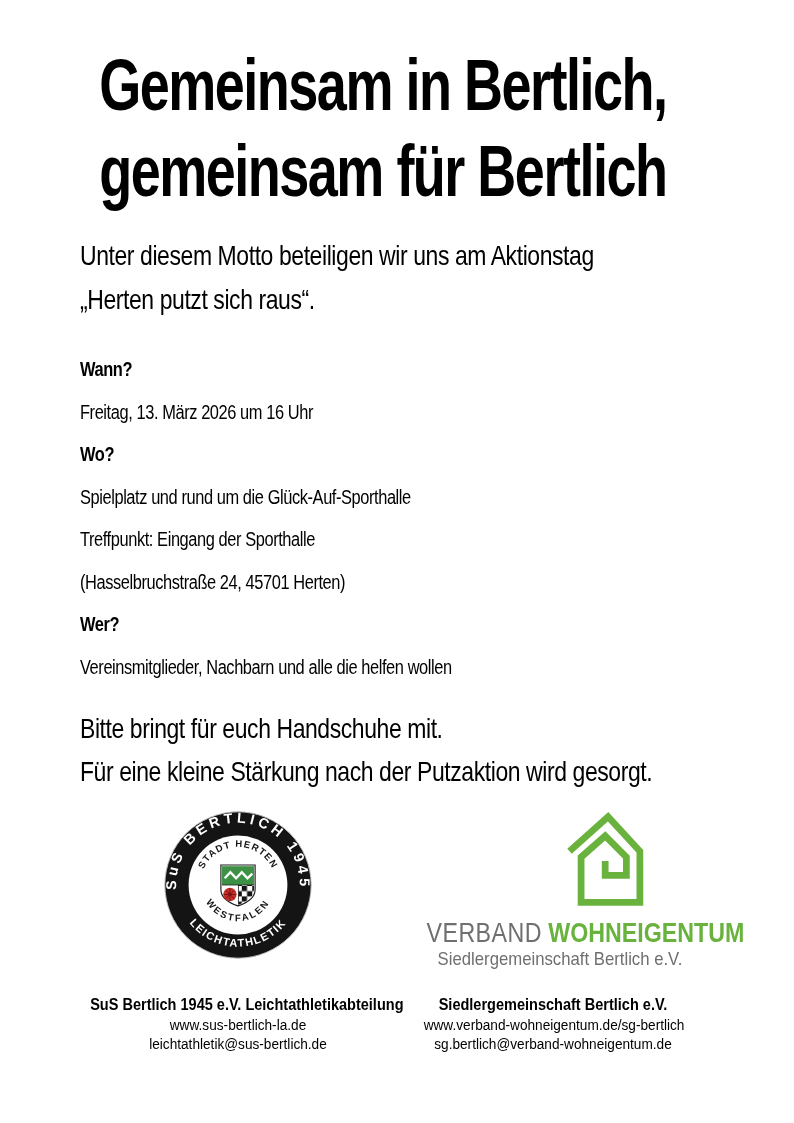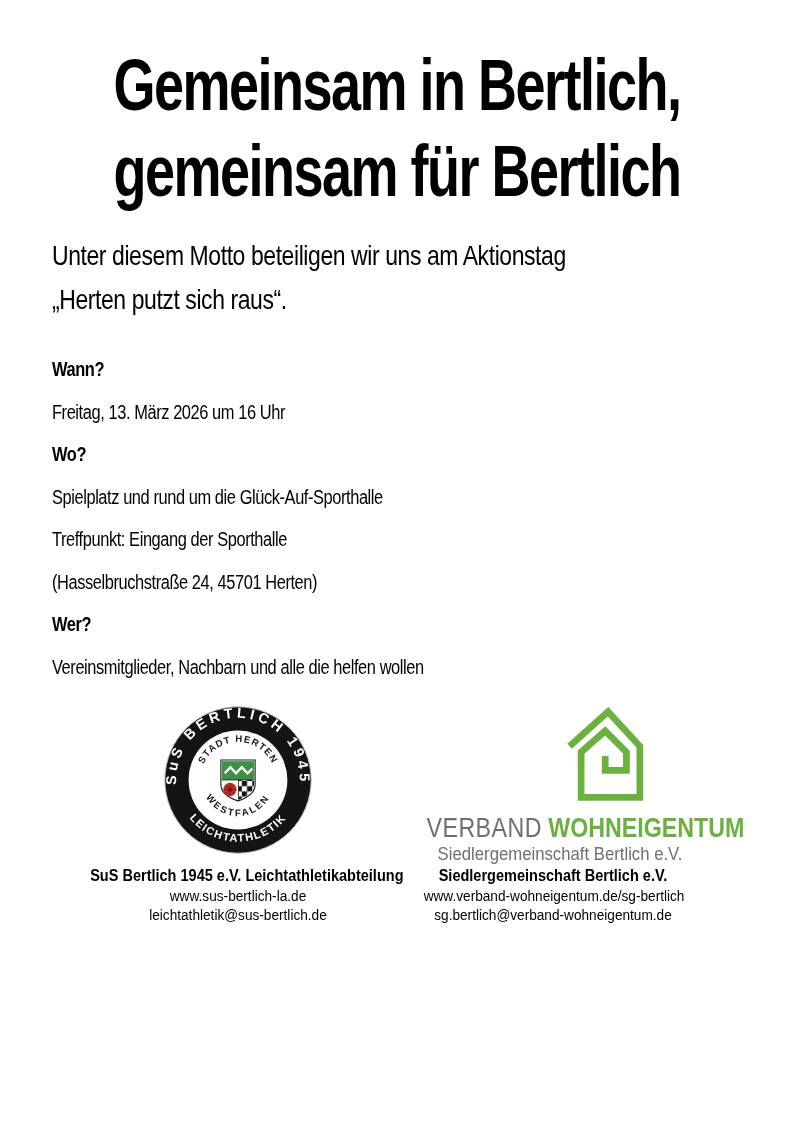--- a/index.html
+++ b/index.html
@@ -4,24 +4,24 @@
 <style>
   * { margin:0; padding:0; box-sizing:border-box; }
   html,body { background:#ffffff; }
   body {
     width:794px; height:1123px; overflow:hidden; position:relative;
     font-family:"Liberation Sans","DejaVu Sans",sans-serif; color:#000;
   }
   .cx  { display:block; transform:scaleX(0.82); transform-origin:0 50%; white-space:nowrap; }
   .cxc { display:block; transform:scaleX(0.75); transform-origin:50% 50%; white-space:nowrap; }
 
-  .title { margin-top:42px; text-align:center; font-weight:bold;
+  .title { margin-top:42px; font-weight:bold;
            font-size:72px; line-height:86px; letter-spacing:-2px; }
 
-  .content { padding:0 52px; }
+  .content { padding:0 80px; }
 
   .intro { margin-top:20px; font-size:28px; line-height:44px; letter-spacing:-0.5px; }
 
   .details { margin-top:26px; font-size:20px; line-height:42.5px; letter-spacing:-0.5px; }
   .details .hd { font-weight:bold; }
 
   .notes { margin-top:20px; font-size:28px; line-height:42.5px; letter-spacing:-0.5px; }
 
   .columns { display:flex; padding-left:70px; align-items:flex-start; }
   .col-left  { width:336px; }
@@ -32,21 +32,21 @@
 
   .vw-logo { text-align:right; }
   .vw-house-wrap { position:relative; left:57px; width:106px; margin:0 auto; }
   .vw-word { margin-top:2px; font-size:27px; line-height:30px; white-space:nowrap;
              display:block; transform:scaleX(0.86); transform-origin:50% 50%; }
   .vw-word .w1 { color:#706f6f; font-weight:normal; letter-spacing:0.5px; }
   .vw-word .w2 { color:#6ab23e; font-weight:bold; letter-spacing:0px; }
   .vw-sub { color:#706f6f; font-size:19px; line-height:21px; white-space:nowrap;
             display:block; transform:scaleX(0.88); transform-origin:50% 50%; }
 
-  .footer { margin-top:1px; }
+  .footer { margin-top:25px; }
   .f-block { text-align:center; }
   .f-name  { font-weight:bold; font-size:16.5px; line-height:21px; }
   .f-line  { font-size:15.5px; line-height:19px; }
   .f-block .cxf { display:block; transform:scaleX(0.88); transform-origin:50% 50%; white-space:nowrap; }
 </style>
 </head>
 <body>
 
 <div class="title">
   <span class="cxc">Gemeinsam in Bertlich,</span>
@@ -64,20 +64,24 @@
     <span class="cx hd">Wann?</span>
     <span class="cx">Freitag, 13. März 2026 um 16 Uhr</span>
     <span class="cx hd">Wo?</span>
     <span class="cx">Spielplatz und rund um die Glück-Auf-Sporthalle</span>
     <span class="cx">Treffpunkt: Eingang der Sporthalle</span>
     <span class="cx">(Hasselbruchstraße 24, 45701 Herten)</span>
     <span class="cx hd">Wer?</span>
     <span class="cx">Vereinsmitglieder, Nachbarn und alle die helfen wollen</span>
   </div>
 
+  <div class="notes">
+    <span class="cx">Bitte bringt für euch Handschuhe mit.</span>
+    <span class="cx">Für eine kleine Stärkung nach der Putzaktion wird gesorgt.</span>
+  </div>
 </div>
 
 <div class="columns logos">
   <div class="col-left">
 
     <svg class="badge-svg" width="152" height="152" viewBox="0 0 160 160" aria-hidden="true">
       <defs>
         <path id="arcTop" d="M 19,102 A 65,65 0 1 1 141,102" fill="none"></path>
         <path id="arcBottom" d="M 26.8,117.3 A 65,65 0 0 0 133.2,117.3" fill="none"></path>
         <path id="arcInnerTop" d="M 42.4,66.3 A 40,40 0 0 1 117.6,66.3" fill="none"></path>

